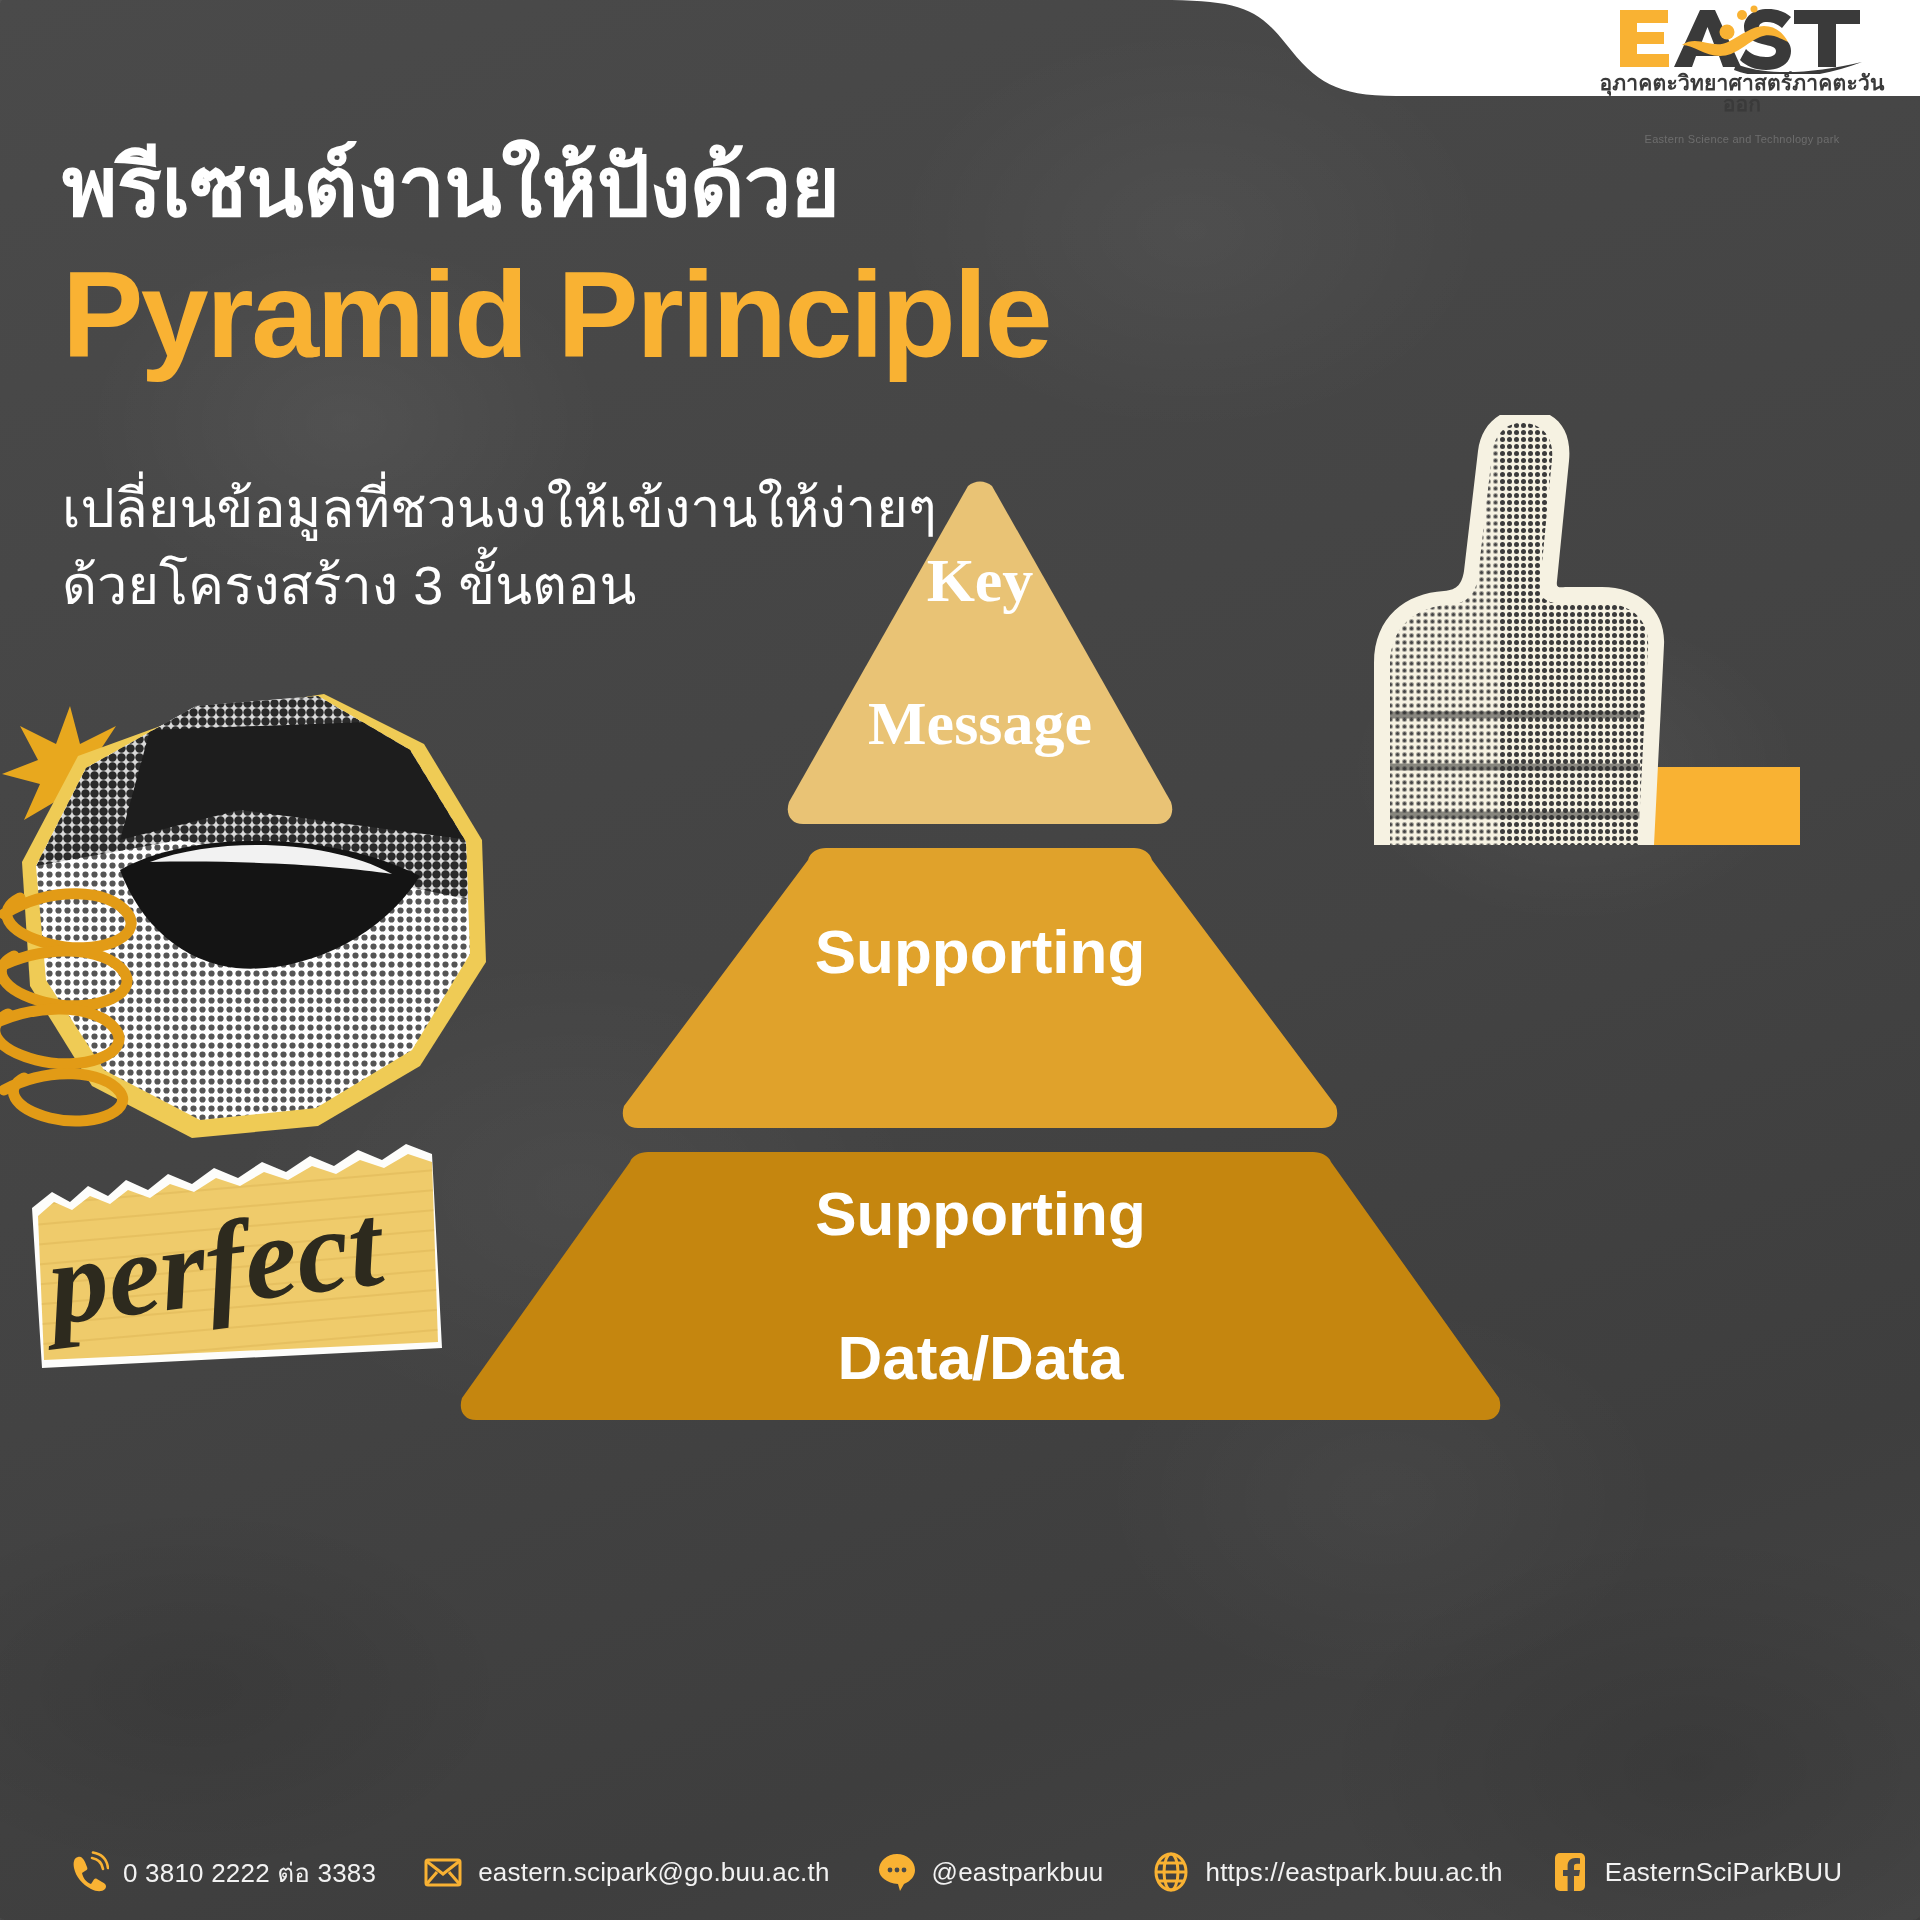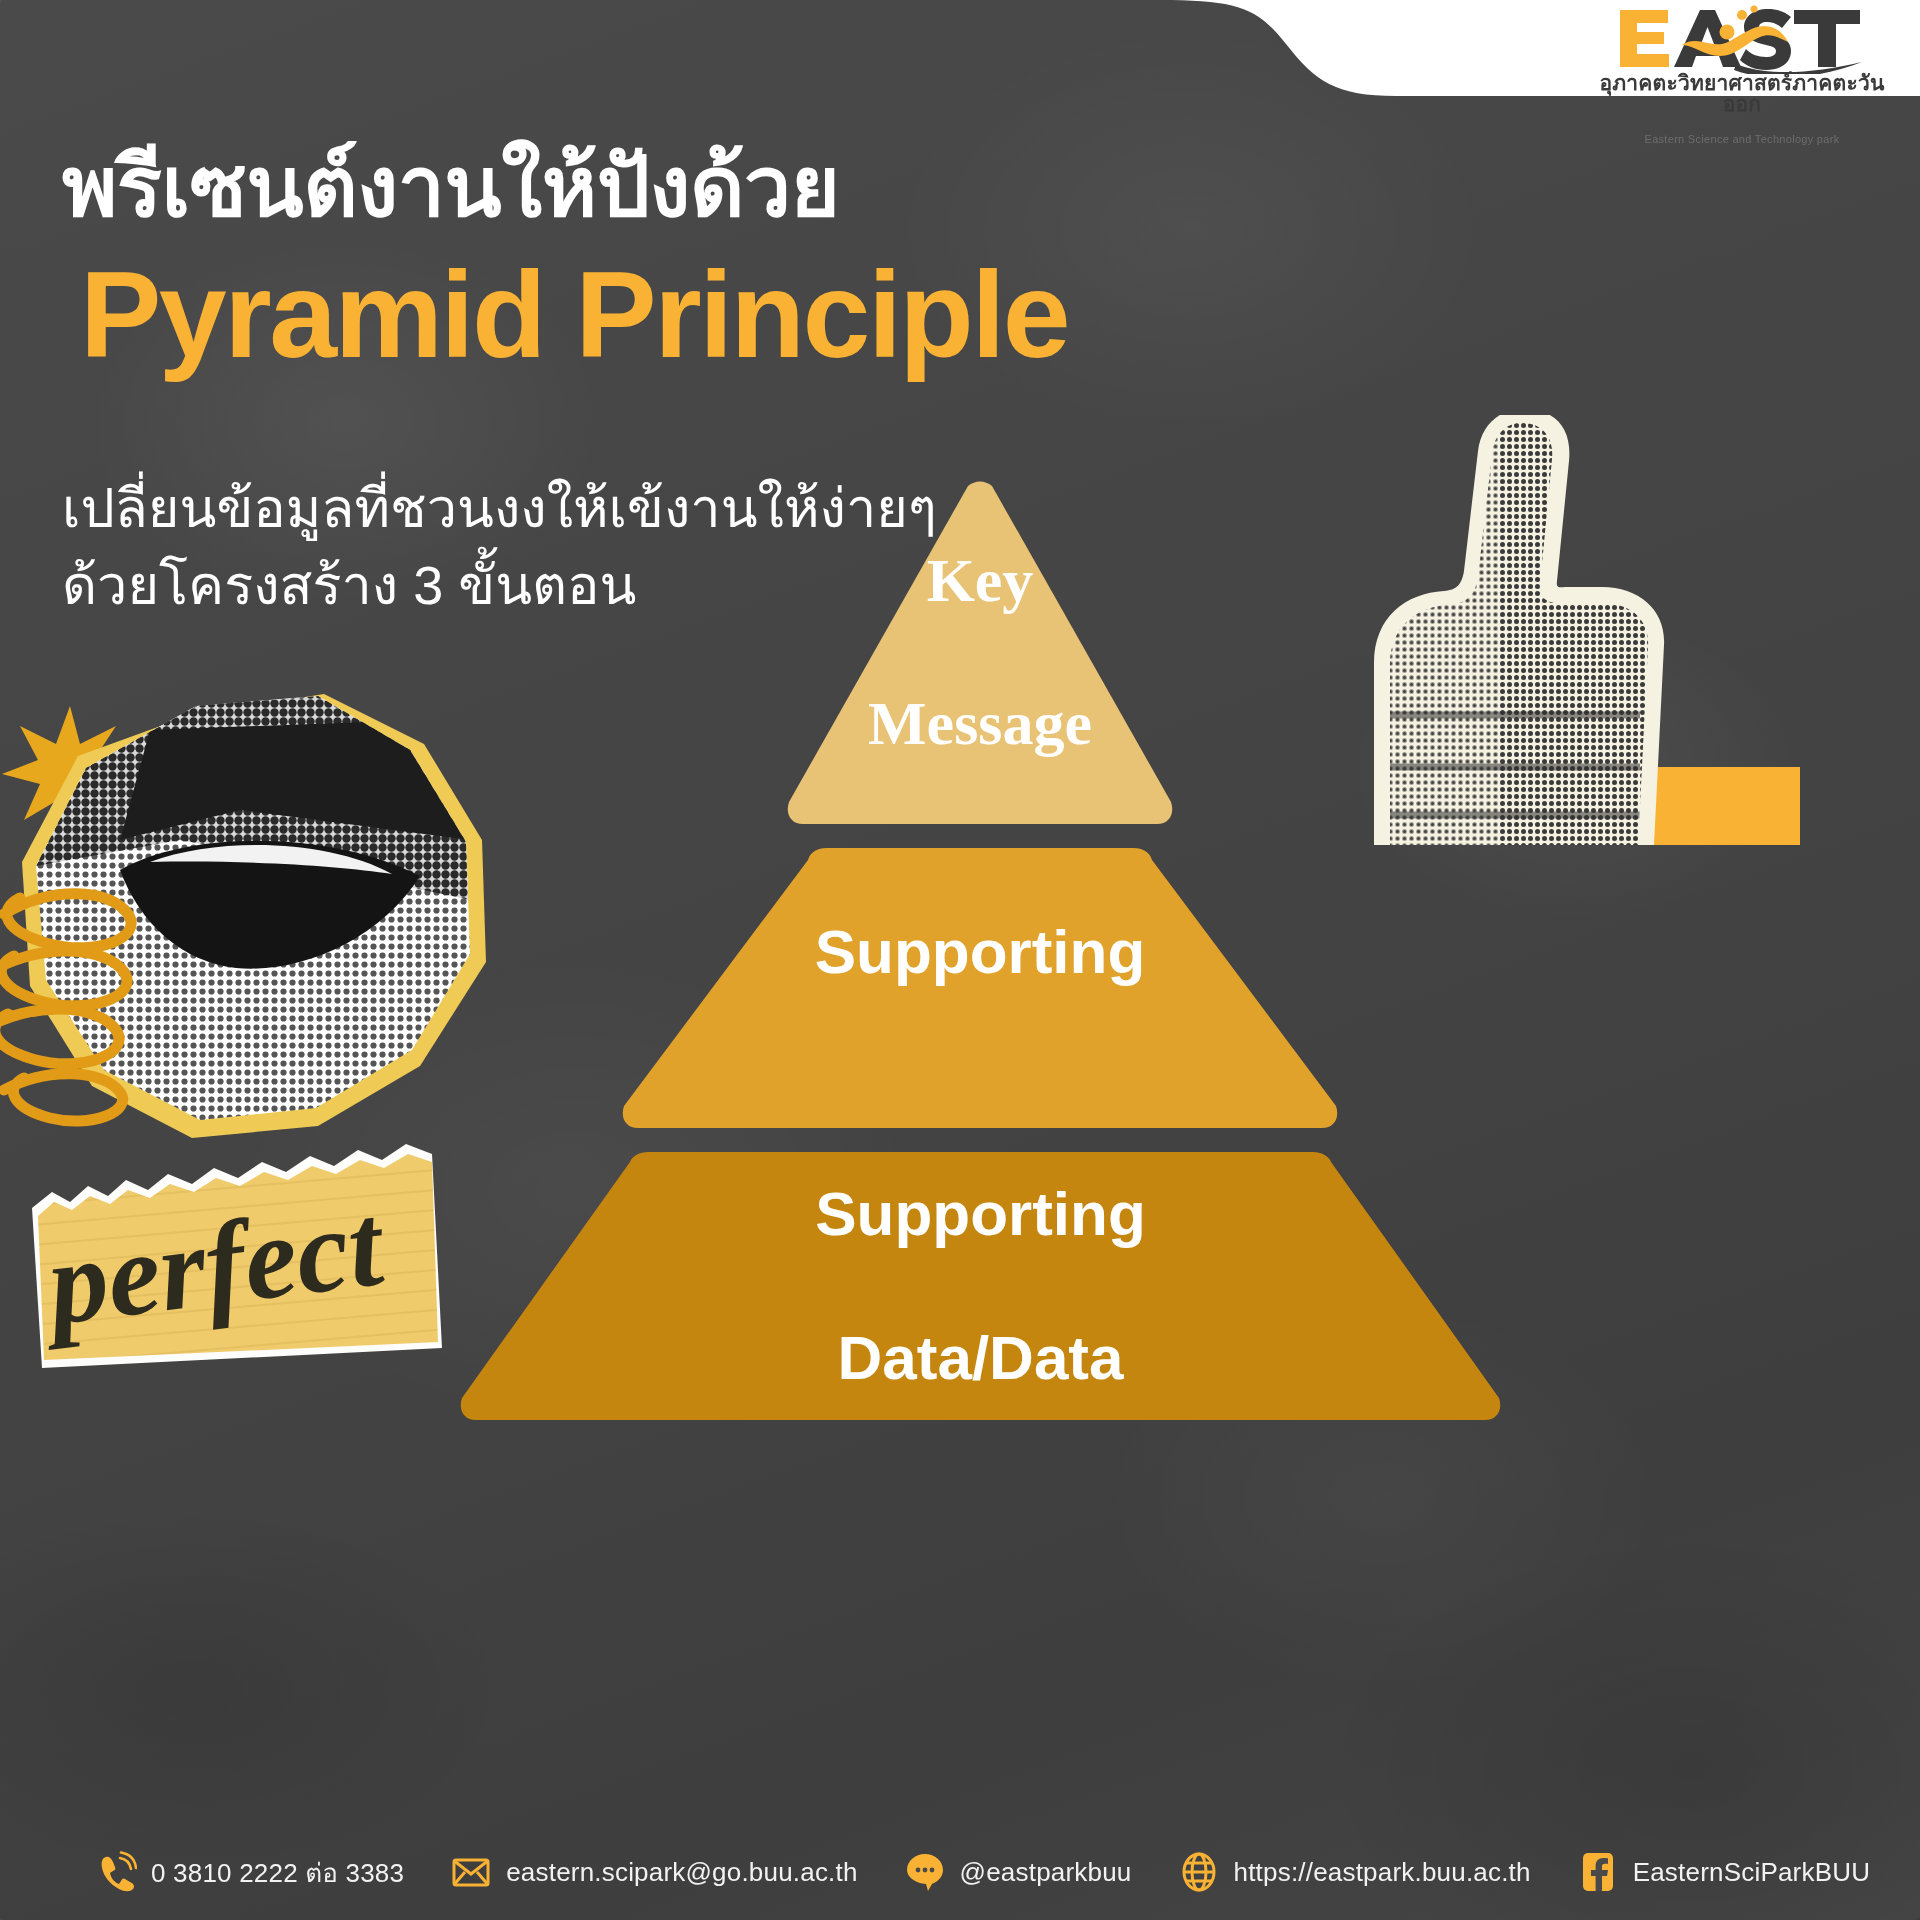--- a/index.html
+++ b/index.html
@@ -47,21 +47,21 @@
   }
   .logo-en{font-size:11px;color:#6d6d6d;margin-top:19px;letter-spacing:.3px;}
 
   
   .headline-th{
     position:absolute;left:62px;top:142px;width:1200px;
     color:#ffffff;font-size:84px;font-weight:bold;line-height:1.08;
     letter-spacing:-0.5px;white-space:nowrap;
   }
   .headline-en{
-    position:absolute;left:80px;top:252px;width:1300px;
+    position:absolute;left:62px;top:252px;width:1300px;
     color:#F9B233;font-size:122px;font-weight:bold;line-height:1.04;
     letter-spacing:-2.5px;white-space:nowrap;
   }
   .subline{
     position:absolute;left:62px;top:470px;width:900px;
     color:#ffffff;font-size:54px;font-weight:500;line-height:1.42;
   }
   .subline div{white-space:nowrap;}
 
   
@@ -87,21 +87,21 @@
   .mouth{position:absolute;left:0px;top:690px;width:500px;height:470px;}
   .scribble{position:absolute;left:-20px;top:880px;width:260px;height:270px;}
   .star{position:absolute;left:0px;top:700px;width:130px;height:140px;}
 
   
   .perfect{position:absolute;left:28px;top:1128px;width:420px;height:240px;}
 
   
   .footer{
     position:absolute;left:0;bottom:0;width:1920px;height:96px;
-    display:flex;align-items:center;gap:0px;padding-left:95px;box-sizing:border-box;
+    display:flex;align-items:center;gap:0px;padding-left:67px;box-sizing:border-box;
   }
   .f-item{display:flex;align-items:center;gap:14px;margin-right:46px;}
   .f-ico{width:42px;height:42px;flex:0 0 42px;display:block;}
   .f-txt{color:#f2f2f2;font-size:26px;font-weight:500;white-space:nowrap;letter-spacing:.2px;}
 </style>
 </head>
 <body>
 
 <div id="poster">
 

